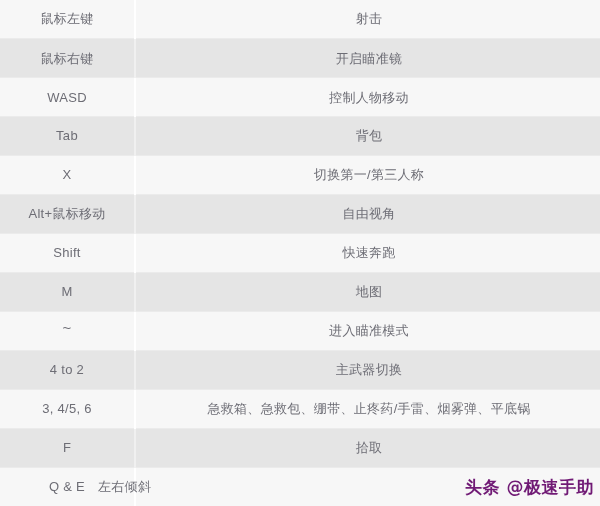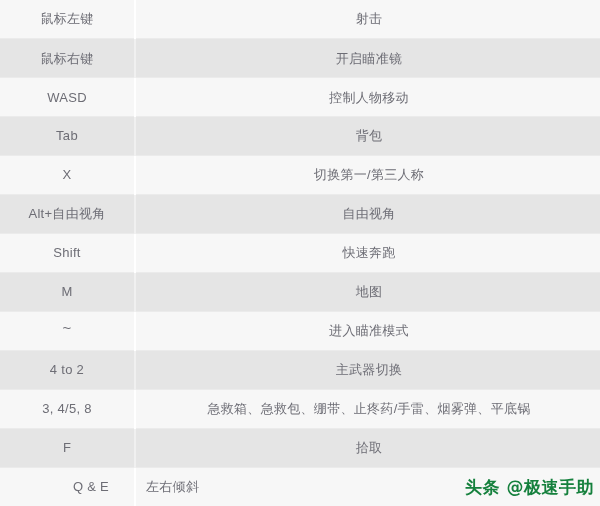--- a/index.html
+++ b/index.html
@@ -48,21 +48,20 @@
     position: relative;
   }
   .keymap-table tr.row-odd td.col-desc {
     border-left-color: #ffffff;
   }
   .keymap-table tr.row-even td.col-desc {
     border-left-color: #f0f0f0;
   }
   .keymap-table tr:last-child td {
     border-bottom: none;
-    padding-left: 48px;
   }
   .desc-inner {
     display: block;
     width: 100%;
     text-align: center;
   }
   
   .desc-shift {
     display: block;
     width: 100%;
@@ -77,21 +76,21 @@
     top: -3px;
     letter-spacing: 0;
   }
   .watermark {
     position: absolute;
     right: 8px;
     top: 50%;
     transform: translateY(-50%);
     font-size: 17px;
     font-weight: bold;
-    color: #15803d;
+    color: #701a75;
     letter-spacing: 0.5px;
     white-space: nowrap;
     font-family: "DejaVu Sans", "Liberation Sans", sans-serif;
   }
 </style>
 </head>
 <body>
 
 <table class="keymap-table">
   <tbody>
@@ -136,21 +135,21 @@
       <td class="col-key">
         <span class="desc-inner">X</span>
       </td>
       <td class="col-desc">
         <span class="desc-inner">切换第一/第三人称</span>
       </td>
     </tr>
 
     <tr class="row-even">
       <td class="col-key">
-        <span class="desc-inner">Alt+自由视角</span>
+        <span class="desc-inner">Alt+鼠标移动</span>
       </td>
       <td class="col-desc">
         <span class="desc-inner">自由视角</span>
       </td>
     </tr>
 
     <tr class="row-odd">
       <td class="col-key">
         <span class="desc-inner">Shift</span>
       </td>
@@ -181,21 +180,21 @@
       <td class="col-key">
         <span class="desc-inner">4 to 2</span>
       </td>
       <td class="col-desc">
         <span class="desc-inner">主武器切换</span>
       </td>
     </tr>
 
     <tr class="row-odd">
       <td class="col-key">
-        <span class="desc-inner">3, 4/5, 8</span>
+        <span class="desc-inner">3, 4/5, 6</span>
       </td>
       <td class="col-desc">
         <span class="desc-inner">急救箱、急救包、绷带、止疼药/手雷、烟雾弹、平底锅</span>
       </td>
     </tr>
 
     <tr class="row-even">
       <td class="col-key">
         <span class="desc-inner">F</span>
       </td>

